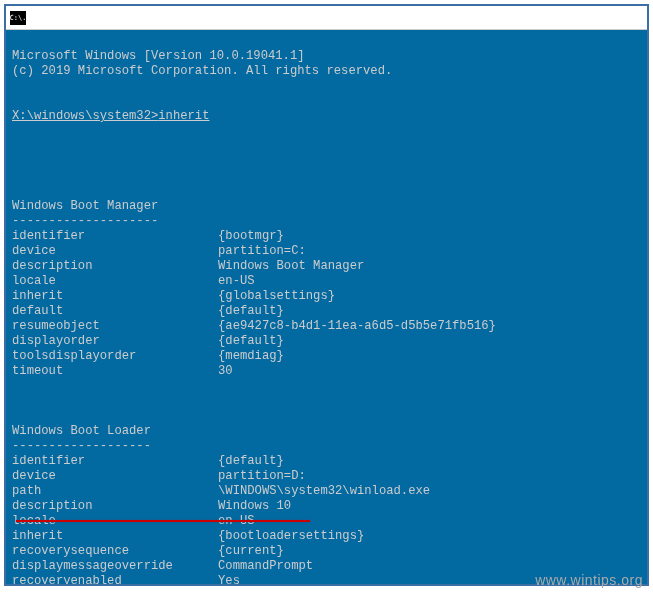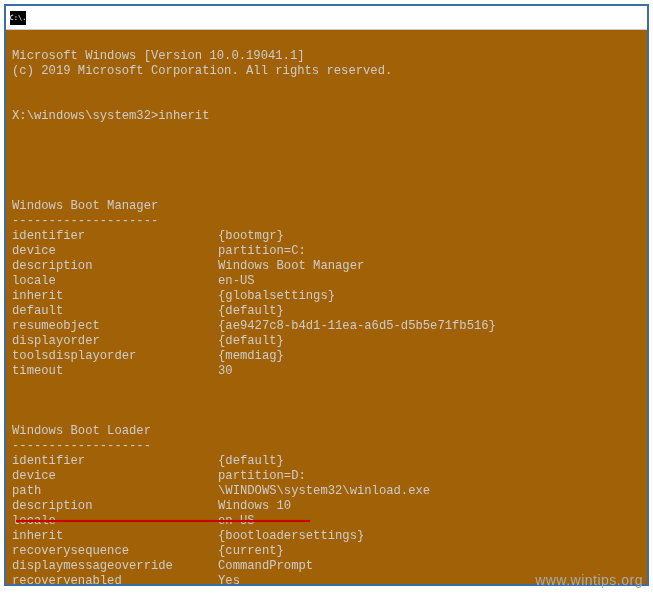--- a/index.html
+++ b/index.html
@@ -38,33 +38,33 @@
       display: flex;
       align-items: center;
       justify-content: center;
       color: #ccc;
       font-size: 7px;
       font-weight: bold;
       font-family: monospace;
     }
     .terminal {
       flex: 1;
-      background: #a16207;
+      background: #0369a1;
       color: #ccc;
       padding: 4px 6px;
       font-size: 12.2px;
       line-height: 15px;
       overflow: hidden;
       white-space: pre;
       position: relative;
     }
     .row { display: flex; }
     .keycol { width: 206px; flex-shrink: 0; }
     .valcol { }
-    .prompt-line { display: flex; }
+    .prompt-line { display: flex; text-decoration: underline; }
     .redline {
       position: absolute;
       height: 2px;
       background: #c00;
       width: 294px;
       left: 10px;
       top: 490px;
       box-shadow: 0 0 1px rgba(200,0,0,0.7);
     }
     .watermark {

